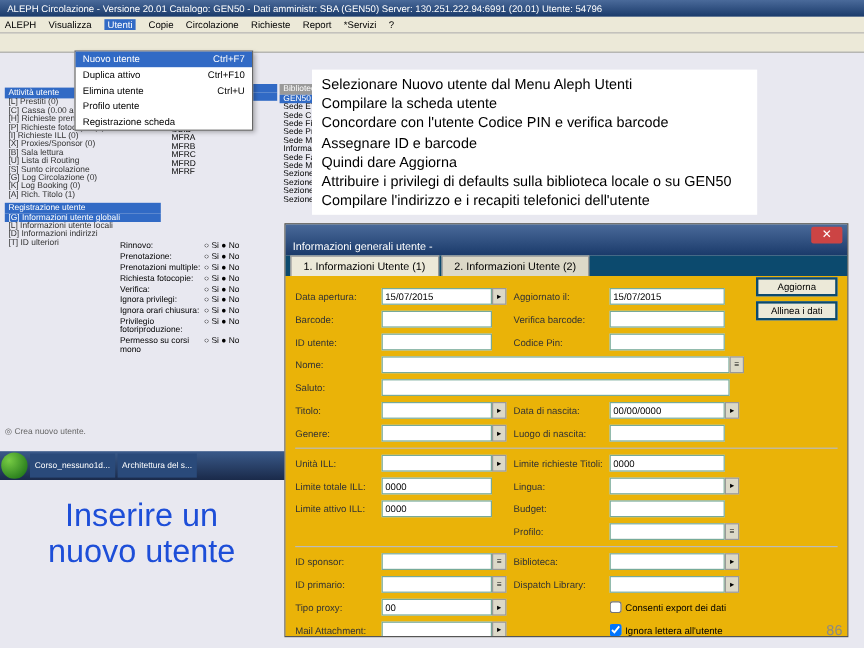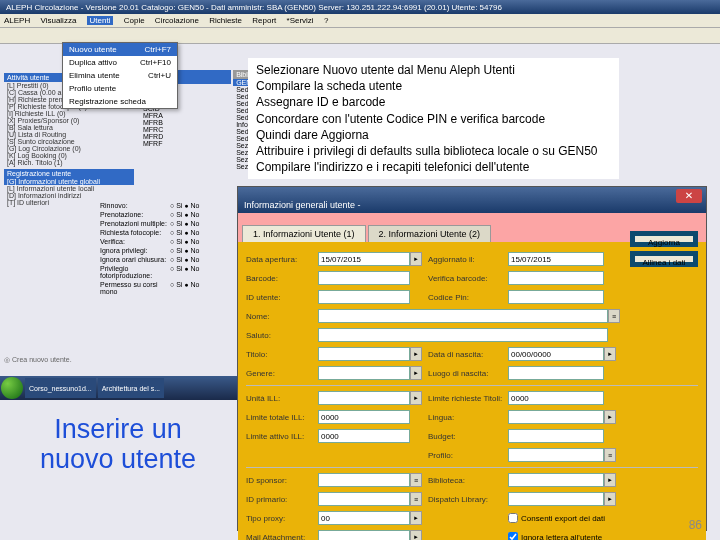--- a/index.html
+++ b/index.html
@@ -2,51 +2,51 @@
 <html><head>
 <meta charset="utf-8">
 <style>
 *{box-sizing:border-box;margin:0;padding:0;font-family:Arial,sans-serif}
 body{width:720px;height:540px;background:#fff;overflow:hidden;position:relative}
 .bg{position:absolute;inset:0;background:#e8e8f0}
 .titlebar{background:linear-gradient(#4a6a9a,#1a3a6a);color:#fff;font-size:8px;padding:2px 6px;height:14px;display:flex;align-items:center}
 .menubar{background:#ece9d8;font-size:8px;padding:2px 4px;height:14px;border-bottom:1px solid #aaa}
 .menubar span{margin-right:8px}
 .toolbar{background:#ece9d8;font-size:8px;padding:2px 4px;height:16px;border-bottom:1px solid #aaa}
-.dropdown{position:absolute;left:62px;top:42px;background:#fff;border:1px solid #666;width:116px;font-size:8px;box-shadow:2px 2px 4px rgba(0,0,0,.3);z-index:10}
+.dropdown{position:absolute;left:62px;top:42px;background:#fff;border:1px solid #666;width:149px;font-size:8px;box-shadow:2px 2px 4px rgba(0,0,0,.3);z-index:10}
 .dropdown div{padding:2px 6px;display:flex;justify-content:space-between}
 .dropdown .hl{background:#316ac5;color:#fff}
 .leftpanel{position:absolute;left:4px;top:70px;width:130px;font-size:7px}
 .leftpanel .hdr{background:#316ac5;color:#fff;padding:1px 3px;margin-top:3px}
 .leftpanel .item{padding:0 3px;color:#333}
 .midpanel{position:absolute;left:140px;top:70px;width:190px;font-size:7px}
 .midpanel .col{display:inline-block;vertical-align:top;width:48%}
 .midpanel .hdr{background:#999;color:#fff;padding:1px 3px}
 .midpanel .hl{background:#316ac5;color:#fff;padding:0 3px}
 .midpanel .r{padding:0 3px}
 .formarea{position:absolute;left:100px;top:200px;width:150px;font-size:7px}
 .formarea .row{display:flex;margin:2px 0}
 .formarea .row label{width:70px}
-.instructions{position:absolute;left:248px;top:58px;width:371px;background:#fff;padding:4px 8px;font-size:12px;line-height:1.35;z-index:20}
+.instructions{position:absolute;left:260px;top:58px;width:371px;background:#fff;padding:4px 8px;font-size:12px;line-height:1.35;z-index:20}
 .dialog{position:absolute;left:237px;top:186px;width:470px;height:345px;background:#ece9d8;border:1px solid #555;z-index:30}
 .dialog .dtitle{background:linear-gradient(#4a6a9a,#1a3a6a);color:#fff;font-size:9px;padding:13px 6px;height:18px}
 .dialog .close{position:absolute;right:4px;top:2px;width:26px;height:14px;background:#c44;color:#fff;text-align:center;font-size:10px;line-height:14px;border-radius:2px}
-.dialog .tabs{display:flex;font-size:9px;background:#fca5a5;padding:12px 4px 0}
+.dialog .tabs{display:flex;font-size:9px;background:#0c4a6e;padding:0 4px 0}
 .dialog .tab{padding:3px 10px;background:#dcd9c8;border:1px solid #999;border-bottom:none;margin-right:2px}
 .dialog .tab.a{background:#ece9d8}
 .dialog .body{padding:6px 8px;font-size:8px;background:#eab308;height:300px;overflow:hidden}
 .dialog .frow{display:flex;align-items:center;margin:3px 0;height:16px}
 .dialog .frow .lbl{width:72px;color:#333}
 .dialog .frow .lbl2{width:80px;color:#333;margin-left:6px}
 .dialog .frow input[type=text]{height:14px;border:1px solid #7a9;font-size:8px;padding:0 2px;background:#fff}
 .dialog .frow .w1{width:92px}
 .dialog .frow .w2{width:96px}
 .dialog .drop{width:12px;height:14px;background:#dcd9c8;border:1px solid #999;display:inline-flex;align-items:center;justify-content:center;font-size:7px}
 .dialog .btns{position:absolute;right:8px;top:44px;display:flex;flex-direction:column;gap:4px}
-.dialog .btn{width:68px;height:16px;background:#ece9d8;border:5px solid #0c4a6e;font-size:8px;text-align:center;line-height:14px}
+.dialog .btn{width:68px;height:16px;background:#ece9d8;border:2px solid #0c4a6e;font-size:8px;text-align:center;line-height:14px}
 .dialog hr{border:none;border-top:1px solid #bbb;margin:4px 0}
 .dialog .chk{display:flex;align-items:center;gap:3px}
 .dialog .chk input{width:10px;height:10px}
 .slidetitle{position:absolute;left:18px;top:415px;width:200px;font-size:27px;color:#1d4ed8;line-height:1.1;text-align:center;z-index:5}
 .pagenum{position:absolute;right:18px;bottom:8px;font-size:12px;color:#898989;z-index:40}
 .taskbar{position:absolute;left:0;bottom:140px;width:240px;height:24px;background:linear-gradient(#3a5a8a,#1a2a4a);z-index:4;display:flex;align-items:center}
 .orb{width:22px;height:22px;border-radius:50%;background:radial-gradient(circle at 30% 30%,#7c4,#161);margin:1px}
 .tbitem{height:20px;background:#2a4a7a;margin:0 1px;padding:0 4px;font-size:7px;color:#fff;display:flex;align-items:center}
 </style>
 </head>
@@ -159,22 +159,22 @@
   <div class="taskbar">
     <div class="orb"></div>
     <div class="tbitem">Corso_nessuno1d...</div>
     <div class="tbitem">Architettura del s...</div>
   </div>
 </div>
 
 <div class="instructions">
   <div>Selezionare Nuovo utente dal Menu Aleph Utenti</div>
   <div> Compilare la scheda utente</div>
+  <div>Concordare con l'utente Codice PIN e verifica barcode</div>
   <div>Assegnare ID e barcode</div>
-  <div>Concordare con l'utente Codice PIN e verifica barcode</div>
   <div>Quindi dare Aggiorna</div>
   <div>Attribuire i privilegi di defaults sulla biblioteca locale o su GEN50</div>
   <div>Compilare l'indirizzo e i recapiti telefonici dell'utente</div>
 </div>
 
 <div class="dialog">
   <div class="dtitle">Informazioni generali utente -</div>
   <div class="close">✕</div>
   <div class="tabs">
     <div class="tab a">1. Informazioni Utente (1)</div>

